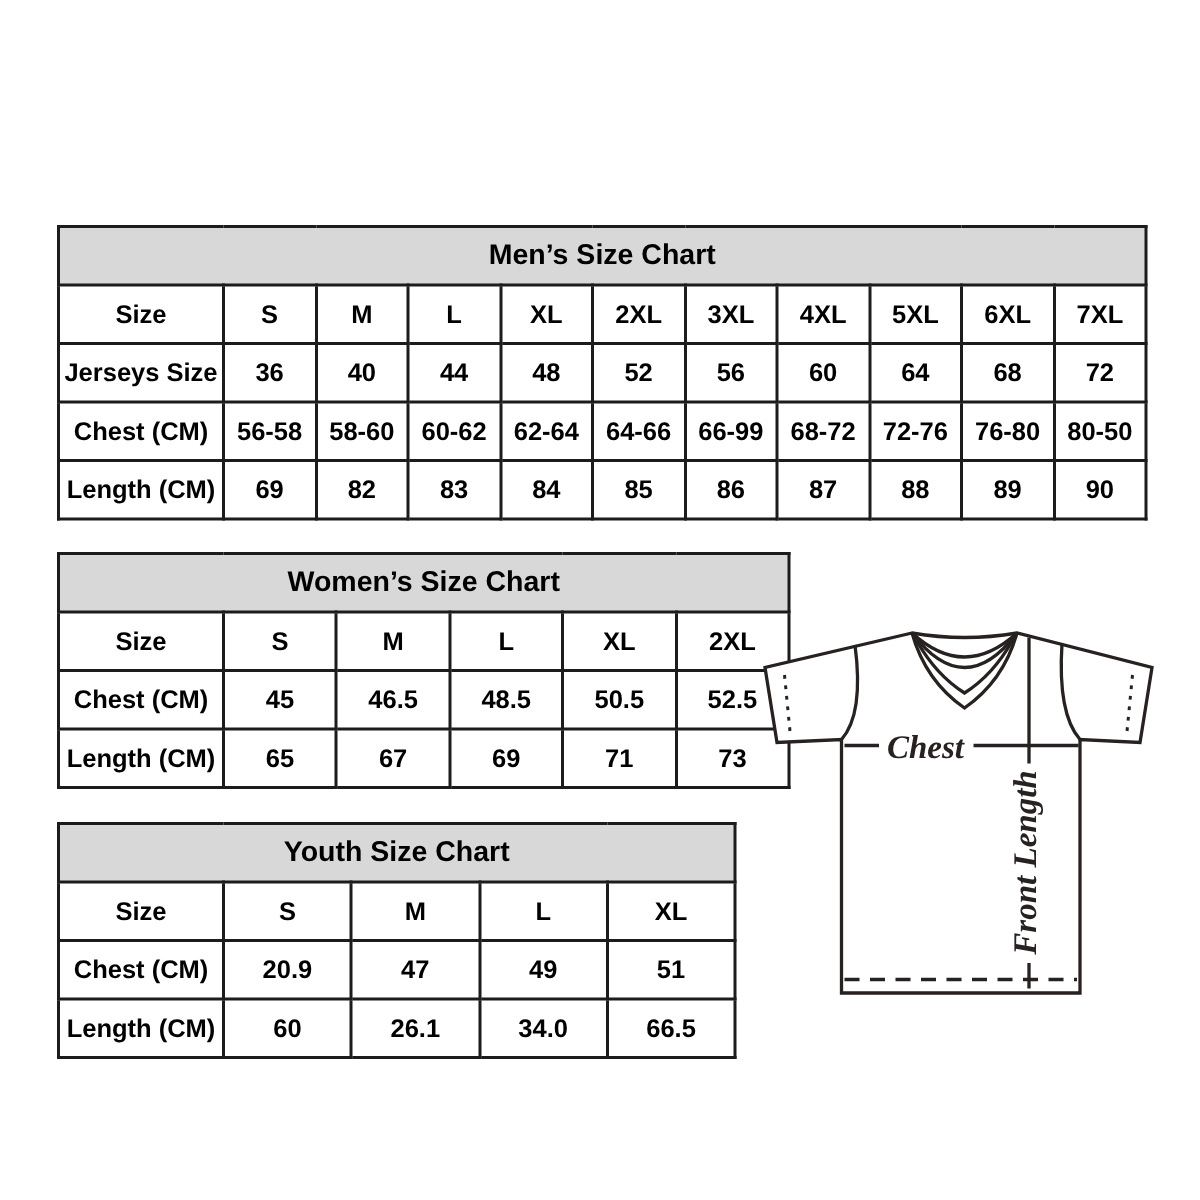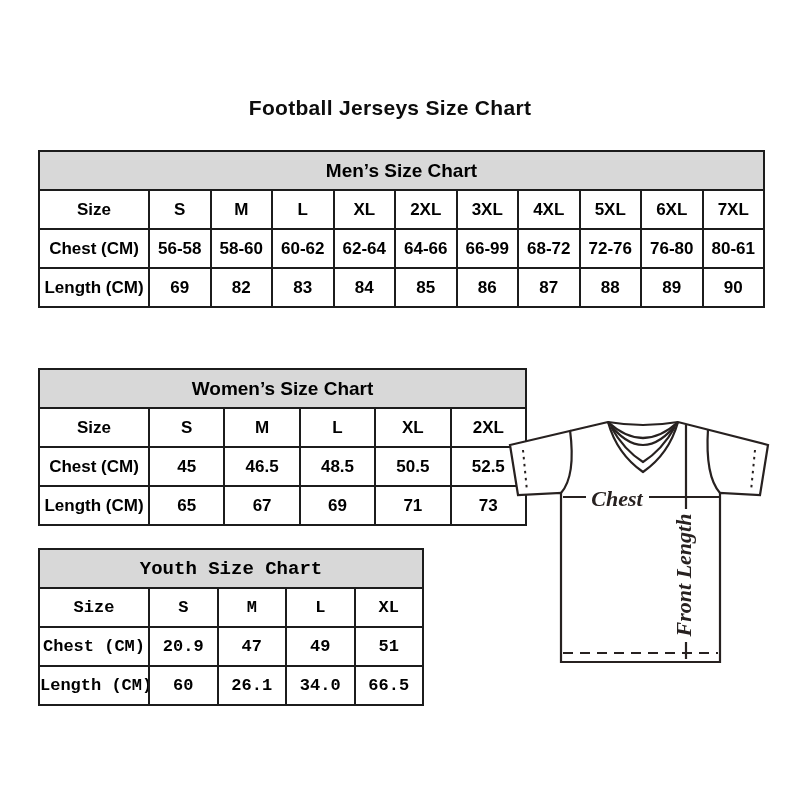--- a/index.html
+++ b/index.html
@@ -49,21 +49,21 @@
     background: #d8d8d8;
     font-size: 19px;
     height: 37px;
   }
   table.size-table tbody th, table.size-table tbody td {
     height: 37px;
     background: #fff;
   }
   #mens-table   { left: 38px; top: 150px; width: 727px; padding-left: 12px; }
   #womens-table { left: 38px; top: 368px; width: 489px; }
-  #youth-table  { left: 38px; top: 548px; width: 386px; font-family: Liberation Mono, monospace; }
+  #youth-table  { left: 38px; top: 548px; width: 453px; }
   .jersey-diagram {
     position: absolute;
     left: 505px;
     top: 414px;
     width: 268px;
     height: 252px;
   }
   .jersey-diagram svg { display: block; }
   .jersey-label {
     font-family: "Liberation Serif", serif;
@@ -71,21 +71,20 @@
     font-weight: bold;
     font-size: 22px;
     fill: #272120;
   }
 </style>
 </head>
 <body>
 
 <div class="page">
 
-  <h1 class="main-title">Football Jerseys Size Chart</h1>
 
   <table id="mens-table" class="size-table">
       <colgroup>
         <col style="width: 110px;">
         <col>
         <col>
         <col>
         <col>
         <col>
         <col>
@@ -107,31 +106,44 @@
           <td>L</td>
           <td>XL</td>
           <td>2XL</td>
           <td>3XL</td>
           <td>4XL</td>
           <td>5XL</td>
           <td>6XL</td>
           <td>7XL</td>
         </tr>
         <tr>
+          <th>Jerseys Size</th>
+          <td>36</td>
+          <td>40</td>
+          <td>44</td>
+          <td>48</td>
+          <td>52</td>
+          <td>56</td>
+          <td>60</td>
+          <td>64</td>
+          <td>68</td>
+          <td>72</td>
+        </tr>
+        <tr>
           <th>Chest (CM)</th>
           <td>56-58</td>
           <td>58-60</td>
           <td>60-62</td>
           <td>62-64</td>
           <td>64-66</td>
           <td>66-99</td>
           <td>68-72</td>
           <td>72-76</td>
           <td>76-80</td>
-          <td>80-61</td>
+          <td>80-50</td>
         </tr>
         <tr>
           <th>Length (CM)</th>
           <td>69</td>
           <td>82</td>
           <td>83</td>
           <td>84</td>
           <td>85</td>
           <td>86</td>
           <td>87</td>

